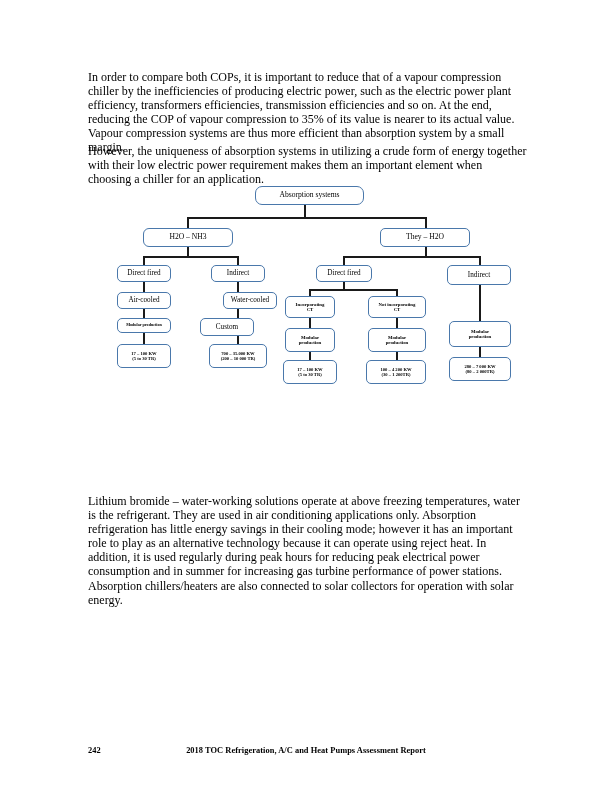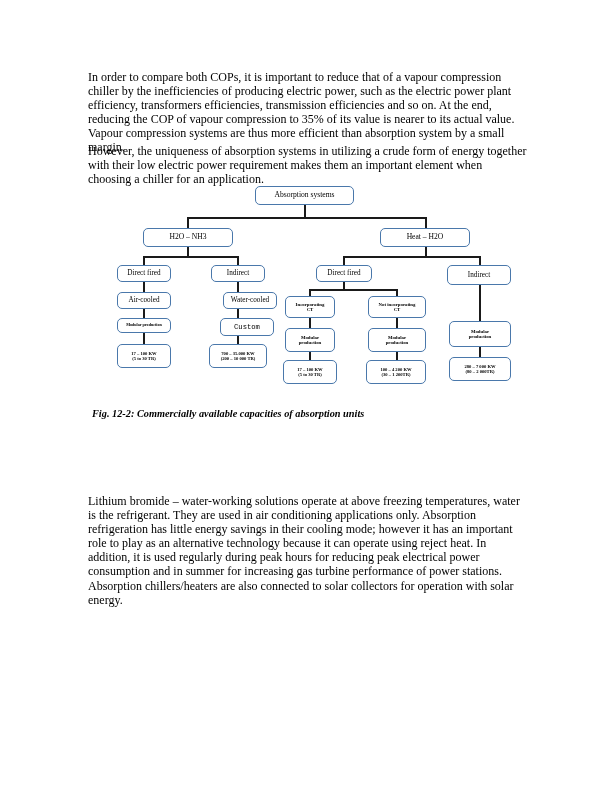--- a/index.html
+++ b/index.html
@@ -122,44 +122,44 @@
 
   <div class="para" id="para-2">However, the uniqueness of absorption systems in utilizing a crude form of energy together with their low electric power requirement makes them an important element when choosing a chiller for an application.</div>
 
   <div class="diagram">
 
     <div class="conn v" style="left:194px; top:22px; height:13px;"></div>
     <div class="conn h" style="left:77px; top:34px; width:240px;"></div>
     <div class="conn v" style="left:77px; top:34px; height:11px;"></div>
     <div class="conn v" style="left:315px; top:34px; height:11px;"></div>
 
-    <div class="dbox lvl0" style="left:145px; top:3px; width:99px; height:19px;">Absorption systems</div>
-
-    <div class="dbox lvl1" style="left:33px; top:45px; width:90px; height:19px;">H2O – NH3</div>
-    <div class="dbox lvl1" style="left:270px; top:45px; width:90px; height:19px;">Heat – H2O</div>
+    <div class="dbox lvl0" style="left:145px; top:3px; width:109px; height:19px;border-radius:7px;">Absorption systems</div>
+
+    <div class="dbox lvl1" style="left:33px; top:45px; width:90px; height:19px;border-radius:6px;">H2O – NH3</div>
+    <div class="dbox lvl1" style="left:270px; top:45px; width:90px; height:19px;">They – H2O</div>
 
     <div class="conn v" style="left:77px; top:64px; height:10px;"></div>
     <div class="conn h" style="left:33px; top:73px; width:96px;"></div>
     <div class="conn v" style="left:33px; top:73px; height:10px;"></div>
     <div class="conn v" style="left:127px; top:73px; height:10px;"></div>
 
     <div class="dbox lvl2" style="left:7px; top:82px; width:54px; height:17px;">Direct fired</div>
     <div class="dbox lvl2" style="left:101px; top:82px; width:54px; height:17px;">Indirect</div>
 
     <div class="conn v" style="left:33px; top:99px; height:11px;"></div>
     <div class="conn v" style="left:127px; top:99px; height:11px;"></div>
 
     <div class="dbox lvl2" style="left:7px; top:109px; width:54px; height:17px;">Air-cooled</div>
     <div class="dbox lvl2" style="left:113px; top:109px; width:54px; height:17px;">Water-cooled</div>
 
     <div class="conn v" style="left:33px; top:126px; height:10px;"></div>
     <div class="conn v" style="left:127px; top:126px; height:10px;"></div>
 
     <div class="dbox tiny" style="left:7px; top:135px; width:54px; height:15px;">Modular production</div>
-    <div class="dbox lvl2" style="left:110px; top:135px; width:54px; height:18px;font-family:Liberation Mono, monospace;">Custom</div>
+    <div class="dbox lvl2" style="left:90px; top:135px; width:54px; height:18px;">Custom</div>
 
     <div class="conn v" style="left:33px; top:150px; height:12px;"></div>
     <div class="conn v" style="left:127px; top:153px; height:9px;"></div>
 
     <div class="dbox valbox" style="left:7px; top:161px; width:54px; height:24px; flex-direction:column;">
       <span>17 – 100 KW</span>
       <span>(5 to 30 TR)</span>
     </div>
     <div class="dbox valbox" style="left:99px; top:161px; width:58px; height:24px; flex-direction:column;">
       <span>700 – 35.000 KW</span>
@@ -217,19 +217,22 @@
       <span>100 – 4 200 KW</span>
       <span>(30 – 1 200TR)</span>
     </div>
     <div class="dbox valbox" style="left:339px; top:174px; width:62px; height:24px; flex-direction:column;">
       <span>280 – 7 000 KW</span>
       <span>(80 – 2 000TR)</span>
     </div>
 
   </div>
 
-  <div class="caption">Fig. 12-2: Commercially available capacities of absorption units</div>
 
 
   <div class="para" id="para-4">Lithium bromide – water-working solutions operate at above freezing temperatures, water is the refrigerant. They are used in air conditioning applications only. Absorption refrigeration has little energy savings in their cooling mode; however it has an important role to play as an alternative technology because it can operate using reject heat. In addition, it is used regularly during peak hours for reducing peak electrical power consumption and in summer for increasing gas turbine performance of power stations. Absorption chillers/heaters are also connected to solar collectors for operation with solar energy.</div>
 
+  <div class="footer">
+    <div class="footer-page">242</div>
+    <div class="footer-title">2018 TOC Refrigeration, A/C and Heat Pumps Assessment Report</div>
+  </div>
 
 </div>
 
 </body></html>

